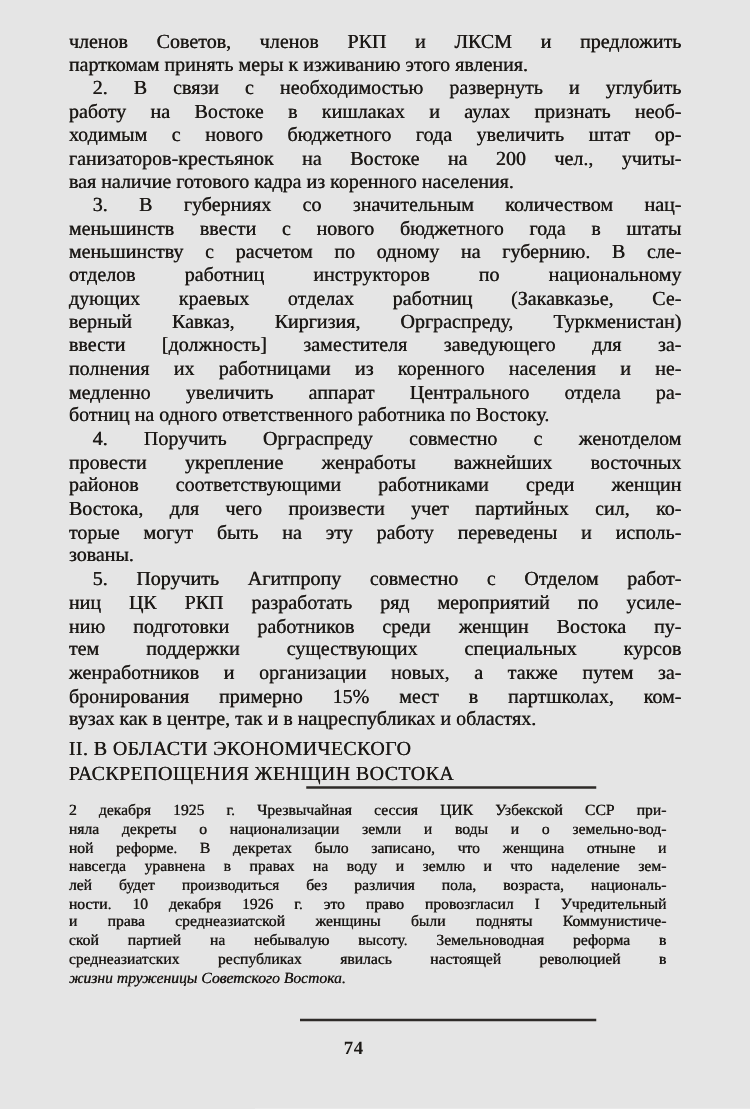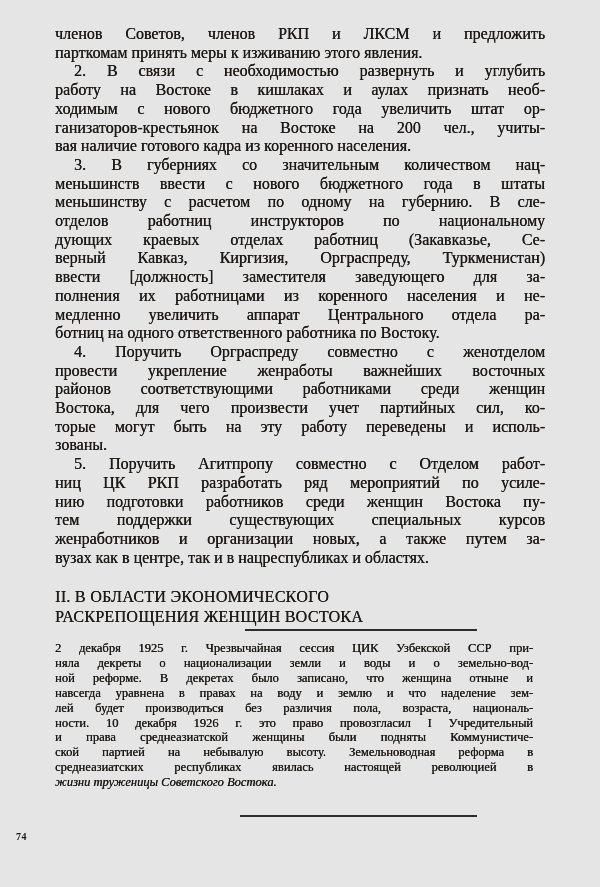--- a/index.html
+++ b/index.html
@@ -22,21 +22,21 @@
   .line {
     font-size: 16px;
     line-height: 18.7px;
     text-align: justify;
     text-align-last: justify;
     text-shadow: 0.3px 0 0 currentColor;
     white-space: normal;
   }
   .line.last { text-align-last: left; }
   .line.indent { text-indent: 19px; }
-  .heading { margin-top: 20px; }
+  .heading { margin-top: 4px; }
   .heading-line {
     font-size: 16px;
     line-height: 20px;
     letter-spacing: 0.3px;
     text-shadow: 0.25px 0 0 currentColor;
   }
   .rule-top {
     position: absolute;
     left: 245px;
     top: 629px;
@@ -61,24 +61,25 @@
   .rule-bottom {
     position: absolute;
     left: 240px;
     top: 815px;
     width: 237px;
     height: 0;
     border-top: 2px solid #2e2b28;
   }
   .page-number {
     position: absolute;
-    left: 16px;
+    left: 0;
     top: 831px;
     width: 566px;
-    font-size: 10px;
+    text-align: center;
+    font-size: 15px;
     font-weight: bold;
     letter-spacing: 0.5px;
   }
 </style>
 </head>
 <body>
 
 <div class="page" style="background: #e5e5e5; color: rgb(29, 26, 23);">
 
   <div class="text-block">
@@ -113,20 +114,21 @@
         <div class="line">Востока, для чего произвести учет партийных сил, ко-</div>
         <div class="line">торые могут быть на эту работу переведены и исполь-</div>
         <div class="line last">зованы.</div>
       </div>
       <div class="paragraph">
         <div class="line indent">5. Поручить Агитпропу совместно с Отделом работ-</div>
         <div class="line">ниц ЦК РКП разработать ряд мероприятий по усиле-</div>
         <div class="line">нию подготовки работников среди женщин Востока пу-</div>
         <div class="line">тем поддержки существующих специальных курсов</div>
         <div class="line">женработников и организации новых, а также путем за-</div>
+        <div class="line">бронирования примерно 15% мест в партшколах, ком-</div>
         <div class="line last">вузах как в центре, так и в нацреспубликах и областях.</div>
       </div>
       <div class="heading">
       <div class="heading-line">II. В ОБЛАСТИ ЭКОНОМИЧЕСКОГО</div>
       <div class="heading-line">РАСКРЕПОЩЕНИЯ ЖЕНЩИН ВОСТОКА</div>
     </div>
   </div>
 
   <div class="rule-top" style="border-top-color: rgb(46, 43, 40);"></div>
 

